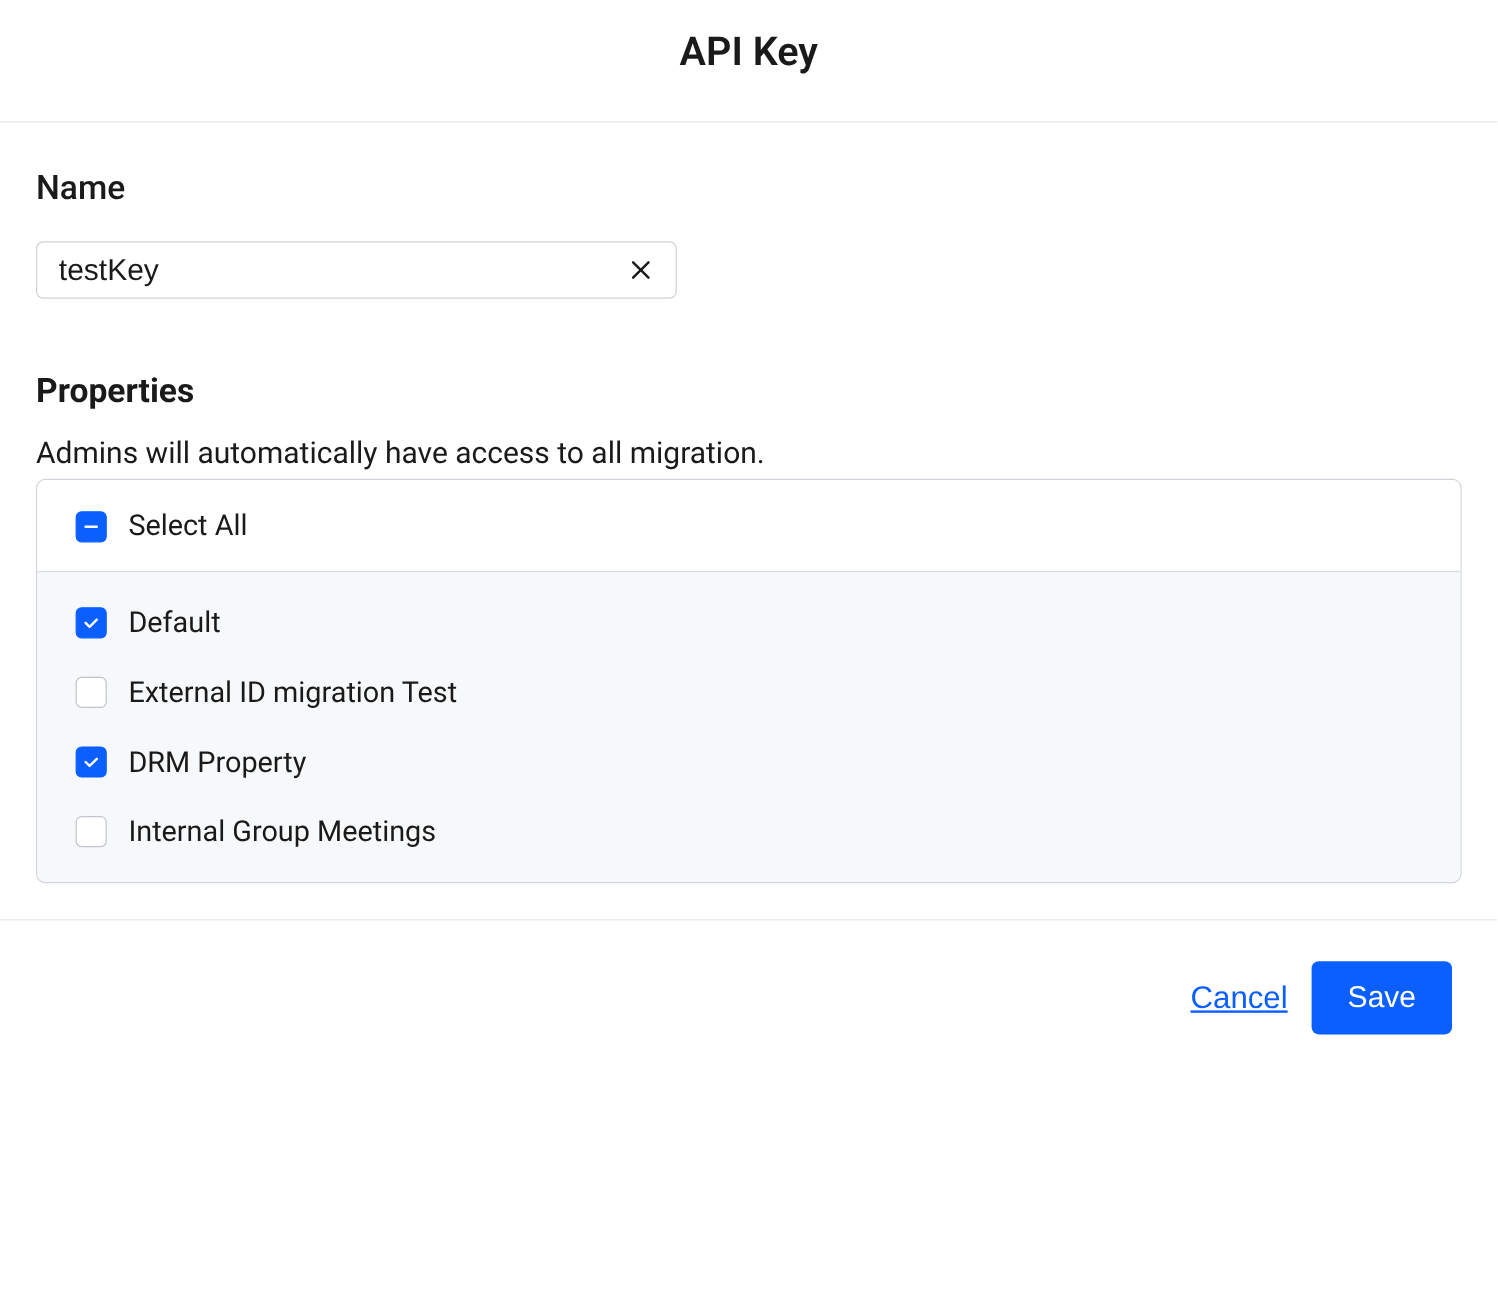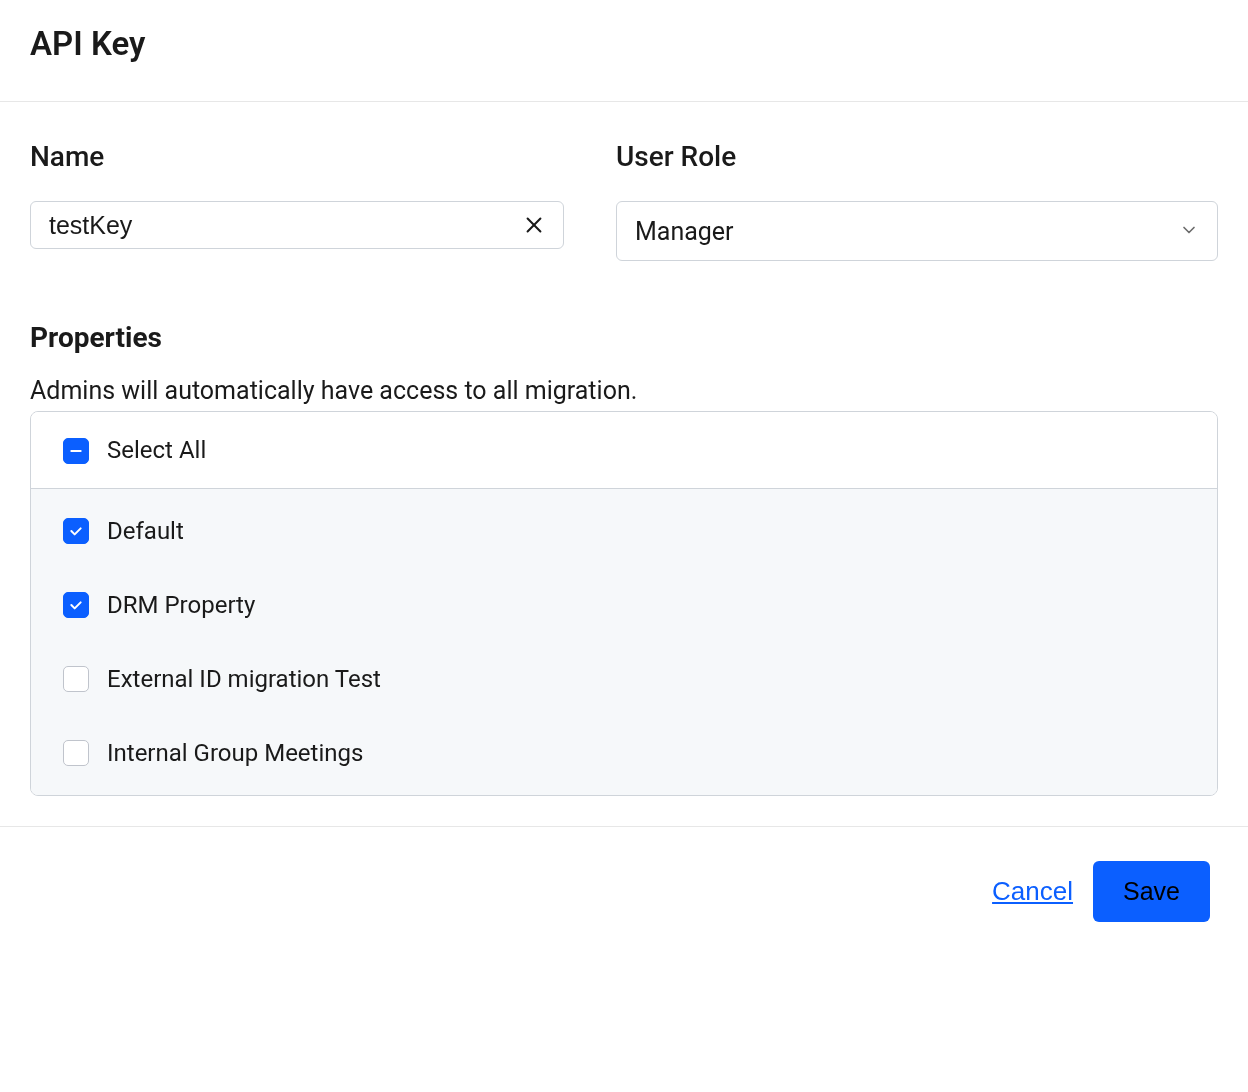--- a/index.html
+++ b/index.html
@@ -21,29 +21,30 @@
 
   .dialog-header {
     padding: 18px 30px 38px 30px;
     border-bottom: 1px solid #e7e7e7;
   }
   .dialog-title {
     font-size: 33px;
     font-weight: 600;
     margin: 0;
     padding-top: 6px;
+    text-align: center;
   }
 
   .dialog-body {
     padding: 38px 30px 30px 30px;
   }
 
   .form-row {
     display: flex;
-    gap: 52px;
+    gap: 32px;
   }
   .col-name {
     flex: 0 0 534px;
   }
   .col-role {
     flex: 1;
   }
 
   .field-label {
     font-size: 28px;
@@ -110,21 +111,21 @@
     display: flex;
     align-items: flex-end;
     gap: 18px;
     border-bottom: 1px solid var(--border-color);
   }
   .property-list {
     background: var(--muted-bg);
     padding: 28px 32px;
     display: flex;
     flex-direction: column;
-    gap: 46px;
+    gap: 30px;
   }
   .property-row {
     display: flex;
     align-items: center;
     gap: 18px;
   }
 
   .cb {
     width: 26px;
     height: 26px;
@@ -160,21 +161,21 @@
     color: var(--primary-blue);
     text-decoration: underline;
     background: none;
     border: none;
     font-size: 26px;
     cursor: pointer;
     padding: 0;
   }
   .btn-save {
     background: var(--primary-blue);
-    color: #000000;
+    color: #ffffff;
     border: none;
     border-radius: 6px;
     font-size: 25px;
     font-weight: 500;
     padding: 16px 30px;
     cursor: pointer;
   }
 </style>
 </head>
 <body>
@@ -192,31 +193,20 @@
         <input type="text" value="testKey" style="">
         <span class="clear-icon">
           <svg viewBox="0 0 24 24" fill="none" stroke="#1a1a1a" stroke-width="2.2" stroke-linecap="round">
             <line x1="5" y1="5" x2="19" y2="19"></line>
             <line x1="19" y1="5" x2="5" y2="19"></line>
           </svg>
         </span>
       </div>
     </div>
 
-    <div class="col-role">
-      <div class="field-label">User Role</div>
-      <div class="select-wrap">
-        <span>Manager</span>
-        <span class="chevron">
-          <svg viewBox="0 0 24 24" fill="none" stroke="#6b6b6b" stroke-width="2" stroke-linecap="round" stroke-linejoin="round">
-            <polyline points="6 9 12 15 18 9"></polyline>
-          </svg>
-        </span>
-      </div>
-    </div>
 
   </div>
 
   <div class="section-heading">Properties</div>
   <p class="section-note">Admins will automatically have access to all migration.</p>
 
   <div class="property-box">
     <div class="property-header">
       <span class="cb indeterminate">
         <svg viewBox="0 0 24 24" fill="none" stroke="#fff" stroke-width="3" stroke-linecap="round">
@@ -230,35 +220,35 @@
       <div class="property-row">
         <span class="cb checked">
           <svg viewBox="0 0 24 24" fill="none" stroke="#fff" stroke-width="3" stroke-linecap="round" stroke-linejoin="round">
             <polyline points="5 12 10 17 19 8"></polyline>
           </svg>
         </span>
         <span class="prop-label">Default</span>
       </div>
 
       <div class="property-row">
+        <span class="cb"></span>
+        <span class="prop-label">External ID migration Test</span>
+      </div>
+
+      <div class="property-row">
         <span class="cb checked">
           <svg viewBox="0 0 24 24" fill="none" stroke="#fff" stroke-width="3" stroke-linecap="round" stroke-linejoin="round">
             <polyline points="5 12 10 17 19 8"></polyline>
           </svg>
         </span>
         <span class="prop-label">DRM Property</span>
       </div>
 
       <div class="property-row">
         <span class="cb"></span>
-        <span class="prop-label">External ID migration Test</span>
-      </div>
-
-      <div class="property-row">
-        <span class="cb"></span>
         <span class="prop-label">Internal Group Meetings</span>
       </div>
 
     </div>
   </div>
 </div>
 
 <div class="dialog-footer">
   <button class="btn-cancel">Cancel</button>
   <button class="btn-save">Save</button>

